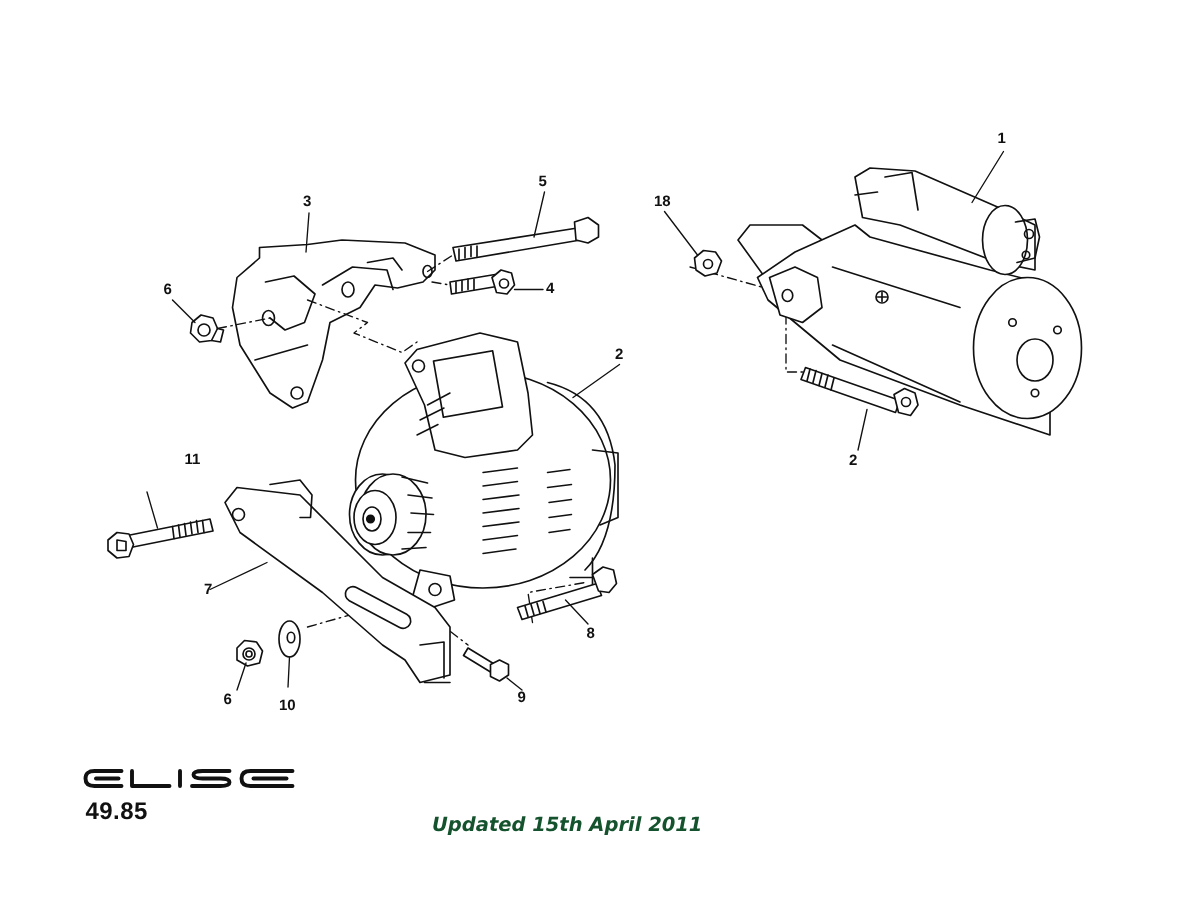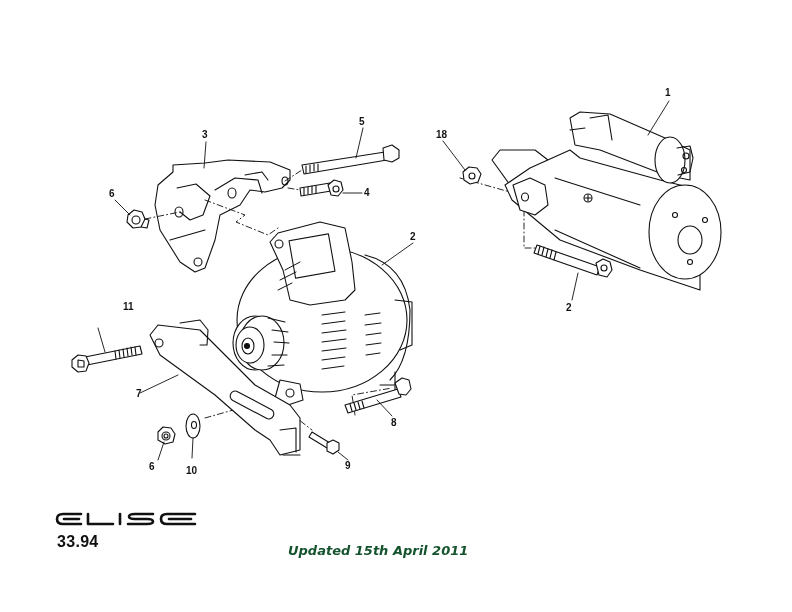--- a/index.html
+++ b/index.html
@@ -201,14 +201,14 @@
     <path d="M26,3 L8,3 Q2,3 2,8 Q2,13 8,13 L26,13"></path>
     <path d="M9,8 L24,8"></path>
     <path d="M33,3 L33,13 L58,13"></path>
     <path d="M65,3 L65,13"></path>
     <path d="M98,3 L80,3 Q74,3 74,5.5 Q74,8 80,8 L92,8 Q98,8 98,10.5 Q98,13 92,13 L73,13"></path>
     <path d="M140,3 L112,3 Q106,3 106,8 Q106,13 112,13 L140,13"></path>
     <path d="M114,8 L136,8"></path>
   </g>
 </svg>
 
-<div class="page-num">33.94</div>
+<div class="page-num">49.85</div>
 <div class="updated">Updated 15th April 2011</div>
 
 </body></html>

